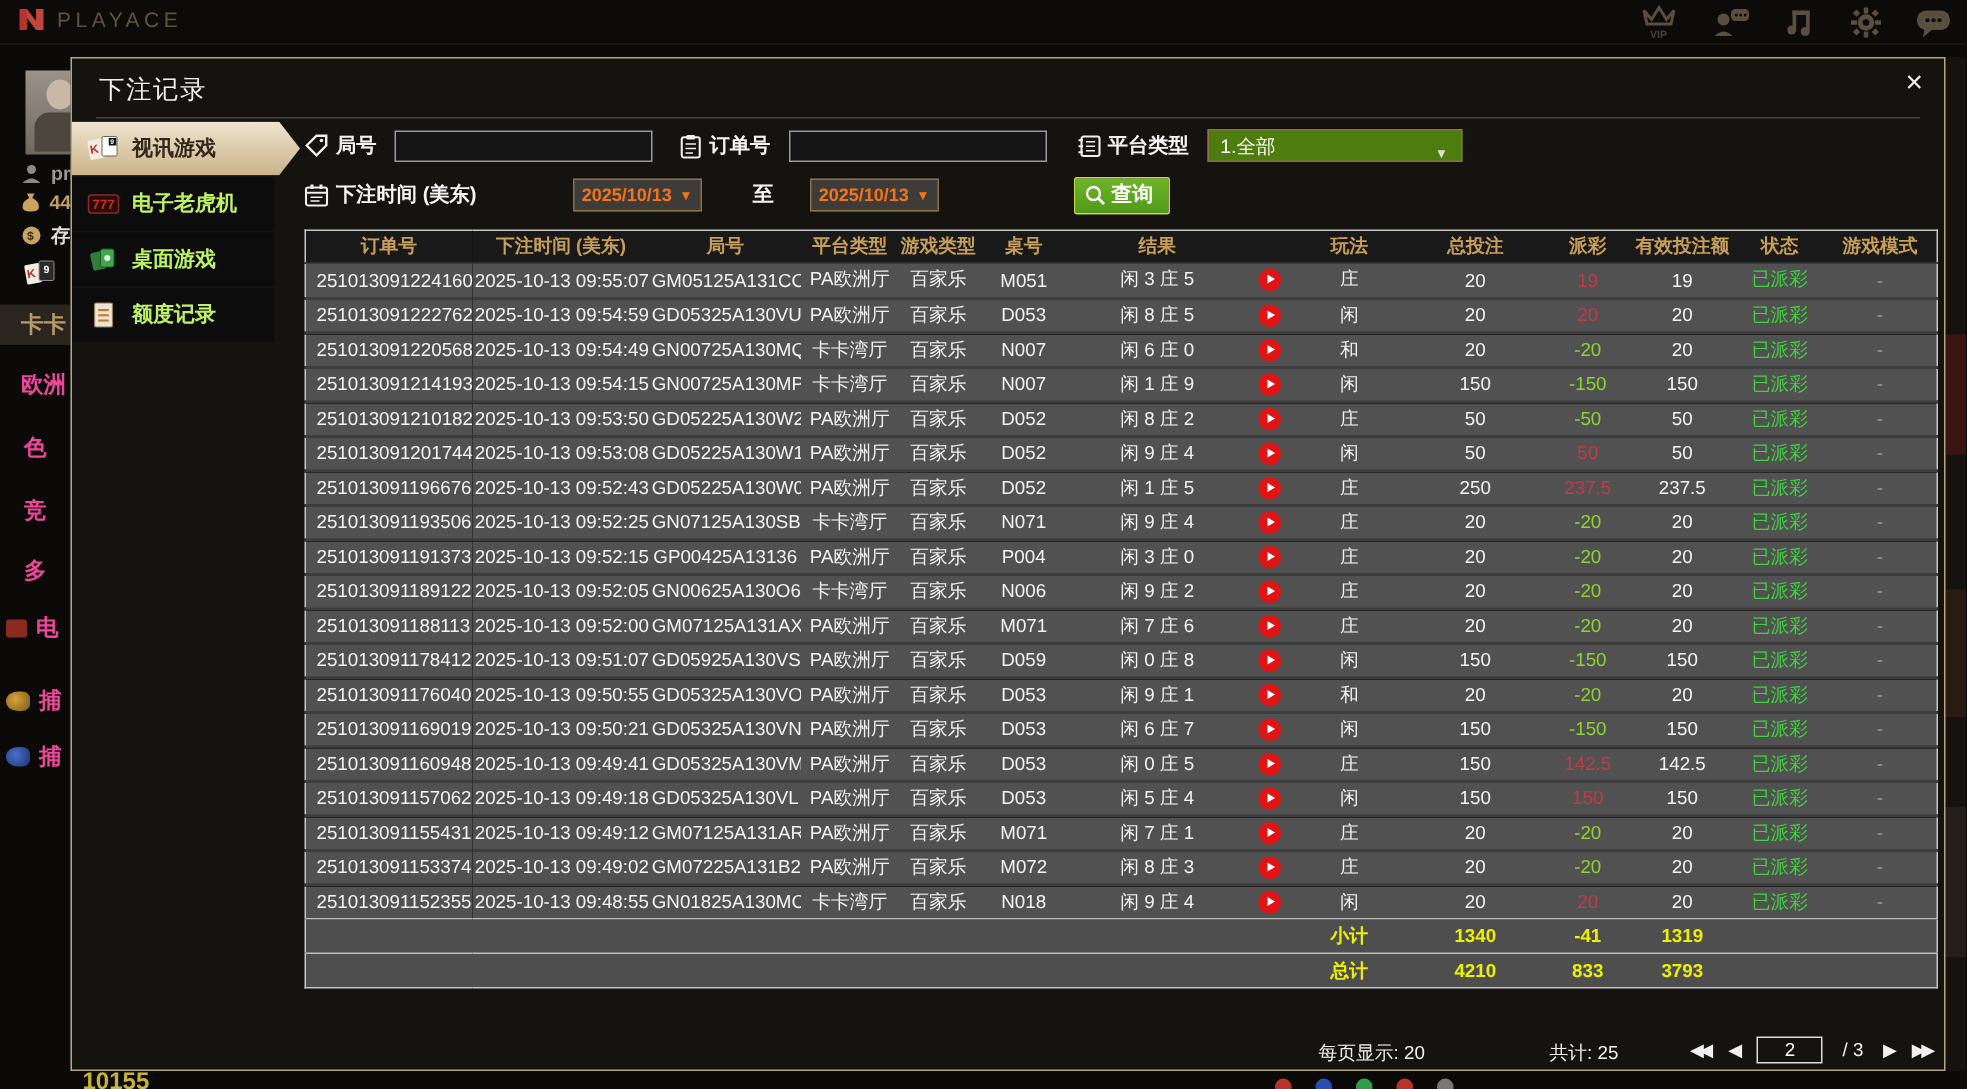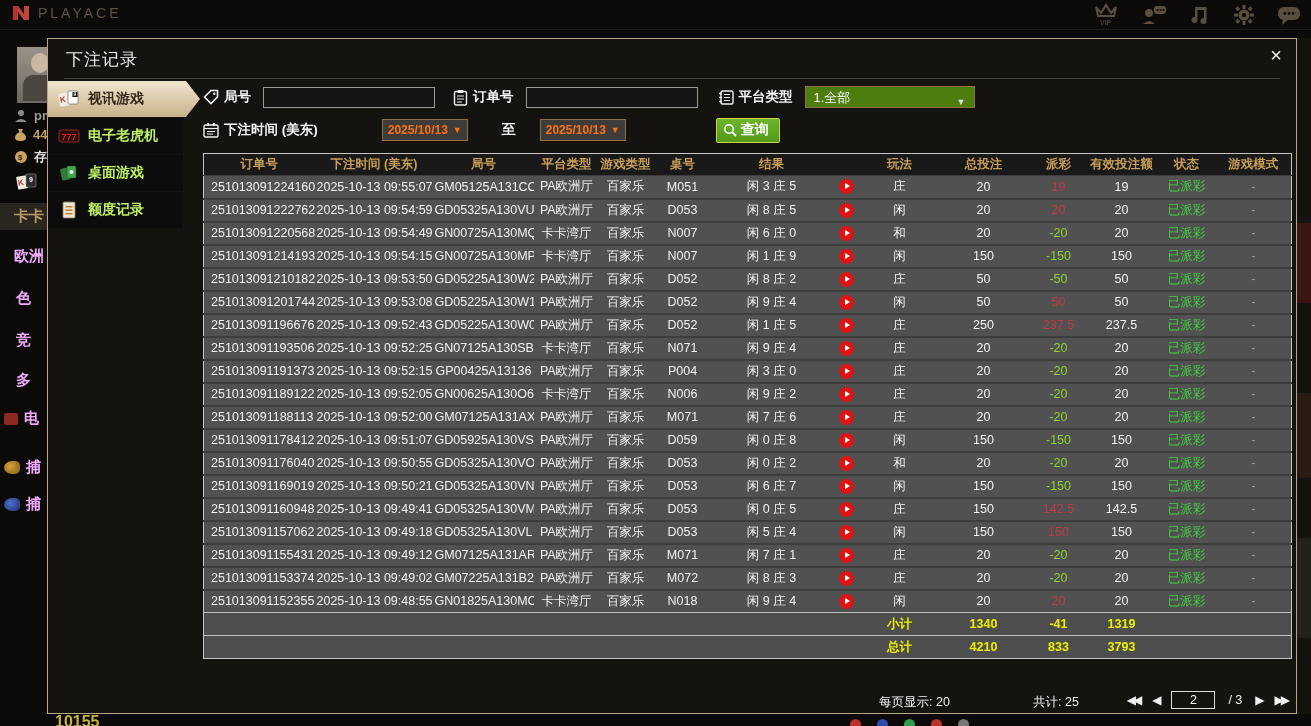--- a/index.html
+++ b/index.html
@@ -11,21 +11,21 @@
   .brand{position:absolute;left:12px;top:4px;display:flex;align-items:center;gap:8px;}
   .brand-text{color:#5e5240;font-size:14px;font-weight:normal;letter-spacing:3px;}
   .top-icons{position:absolute;right:10px;top:3px;display:flex;gap:22px;align-items:center;}
   .top-icons svg{display:block;}
 
   
   .bg-avatar{position:absolute;left:17px;top:47px;width:60px;height:56px;background:linear-gradient(180deg,#9b938a,#6f6861);z-index:1;}
   .bg-avatar .head{position:absolute;left:14px;top:6px;width:18px;height:20px;border-radius:50%;background:#c9b8a6;}
   .bg-avatar .body{position:absolute;left:6px;top:28px;width:34px;height:26px;border-radius:10px 10px 0 0;background:#4c463f;}
   .bg-row{position:absolute;z-index:1;display:flex;align-items:center;gap:6px;font-weight:bold;white-space:nowrap;}
-  .bg-menu{position:absolute;z-index:1;color:#f0abfc;font-size:15px;font-weight:bold;display:flex;align-items:center;gap:6px;white-space:nowrap;}
+  .bg-menu{position:absolute;z-index:1;color:#ec4899;font-size:15px;font-weight:bold;display:flex;align-items:center;gap:6px;white-space:nowrap;}
   .bg-menu.sel{color:#b99a67;background:#2a251f;padding:4px 10px 4px 14px;}
   .dot-ic{display:inline-block;border-radius:50%;}
   .bottom-partial{position:absolute;left:55px;top:713px;color:#c8b33a;font-size:16px;font-weight:bold;z-index:2;}
   .bottom-dots{position:absolute;top:719px;left:850px;display:flex;gap:16px;z-index:2;}
   .bottom-dots span{width:11px;height:11px;border-radius:50%;display:inline-block;}
   .right-sliver{position:absolute;right:0;top:38px;width:14px;height:676px;background:#15120f;z-index:2;}
   .right-sliver i{position:absolute;left:0;width:14px;display:block;}
 
   
   .modal{position:absolute;left:47px;top:38px;width:1250px;height:676px;background:#151310;border:1px solid #b7a584;z-index:10;}
@@ -548,21 +548,21 @@
               <td class="col12 status">已派彩</td>
               <td class="col13 mode">-</td>
             </tr>
             <tr>
               <td class="col0">251013091176040</td>
               <td class="col1">2025-10-13 09:50:55</td>
               <td class="col2">GD05325A130VO</td>
               <td class="col3">PA欧洲厅</td>
               <td class="col4">百家乐</td>
               <td class="col5">D053</td>
-              <td class="col6">闲 0 庄 2</td>
+              <td class="col6">闲 9 庄 1</td>
               <td class="col7"><span class="play-btn"><span class="tri"></span></span></td>
               <td class="col8">和</td>
               <td class="col9">20</td>
               <td class="col10 neg">-20</td>
               <td class="col11">20</td>
               <td class="col12 status">已派彩</td>
               <td class="col13 mode">-</td>
             </tr>
             <tr>
               <td class="col0">251013091169019</td>

